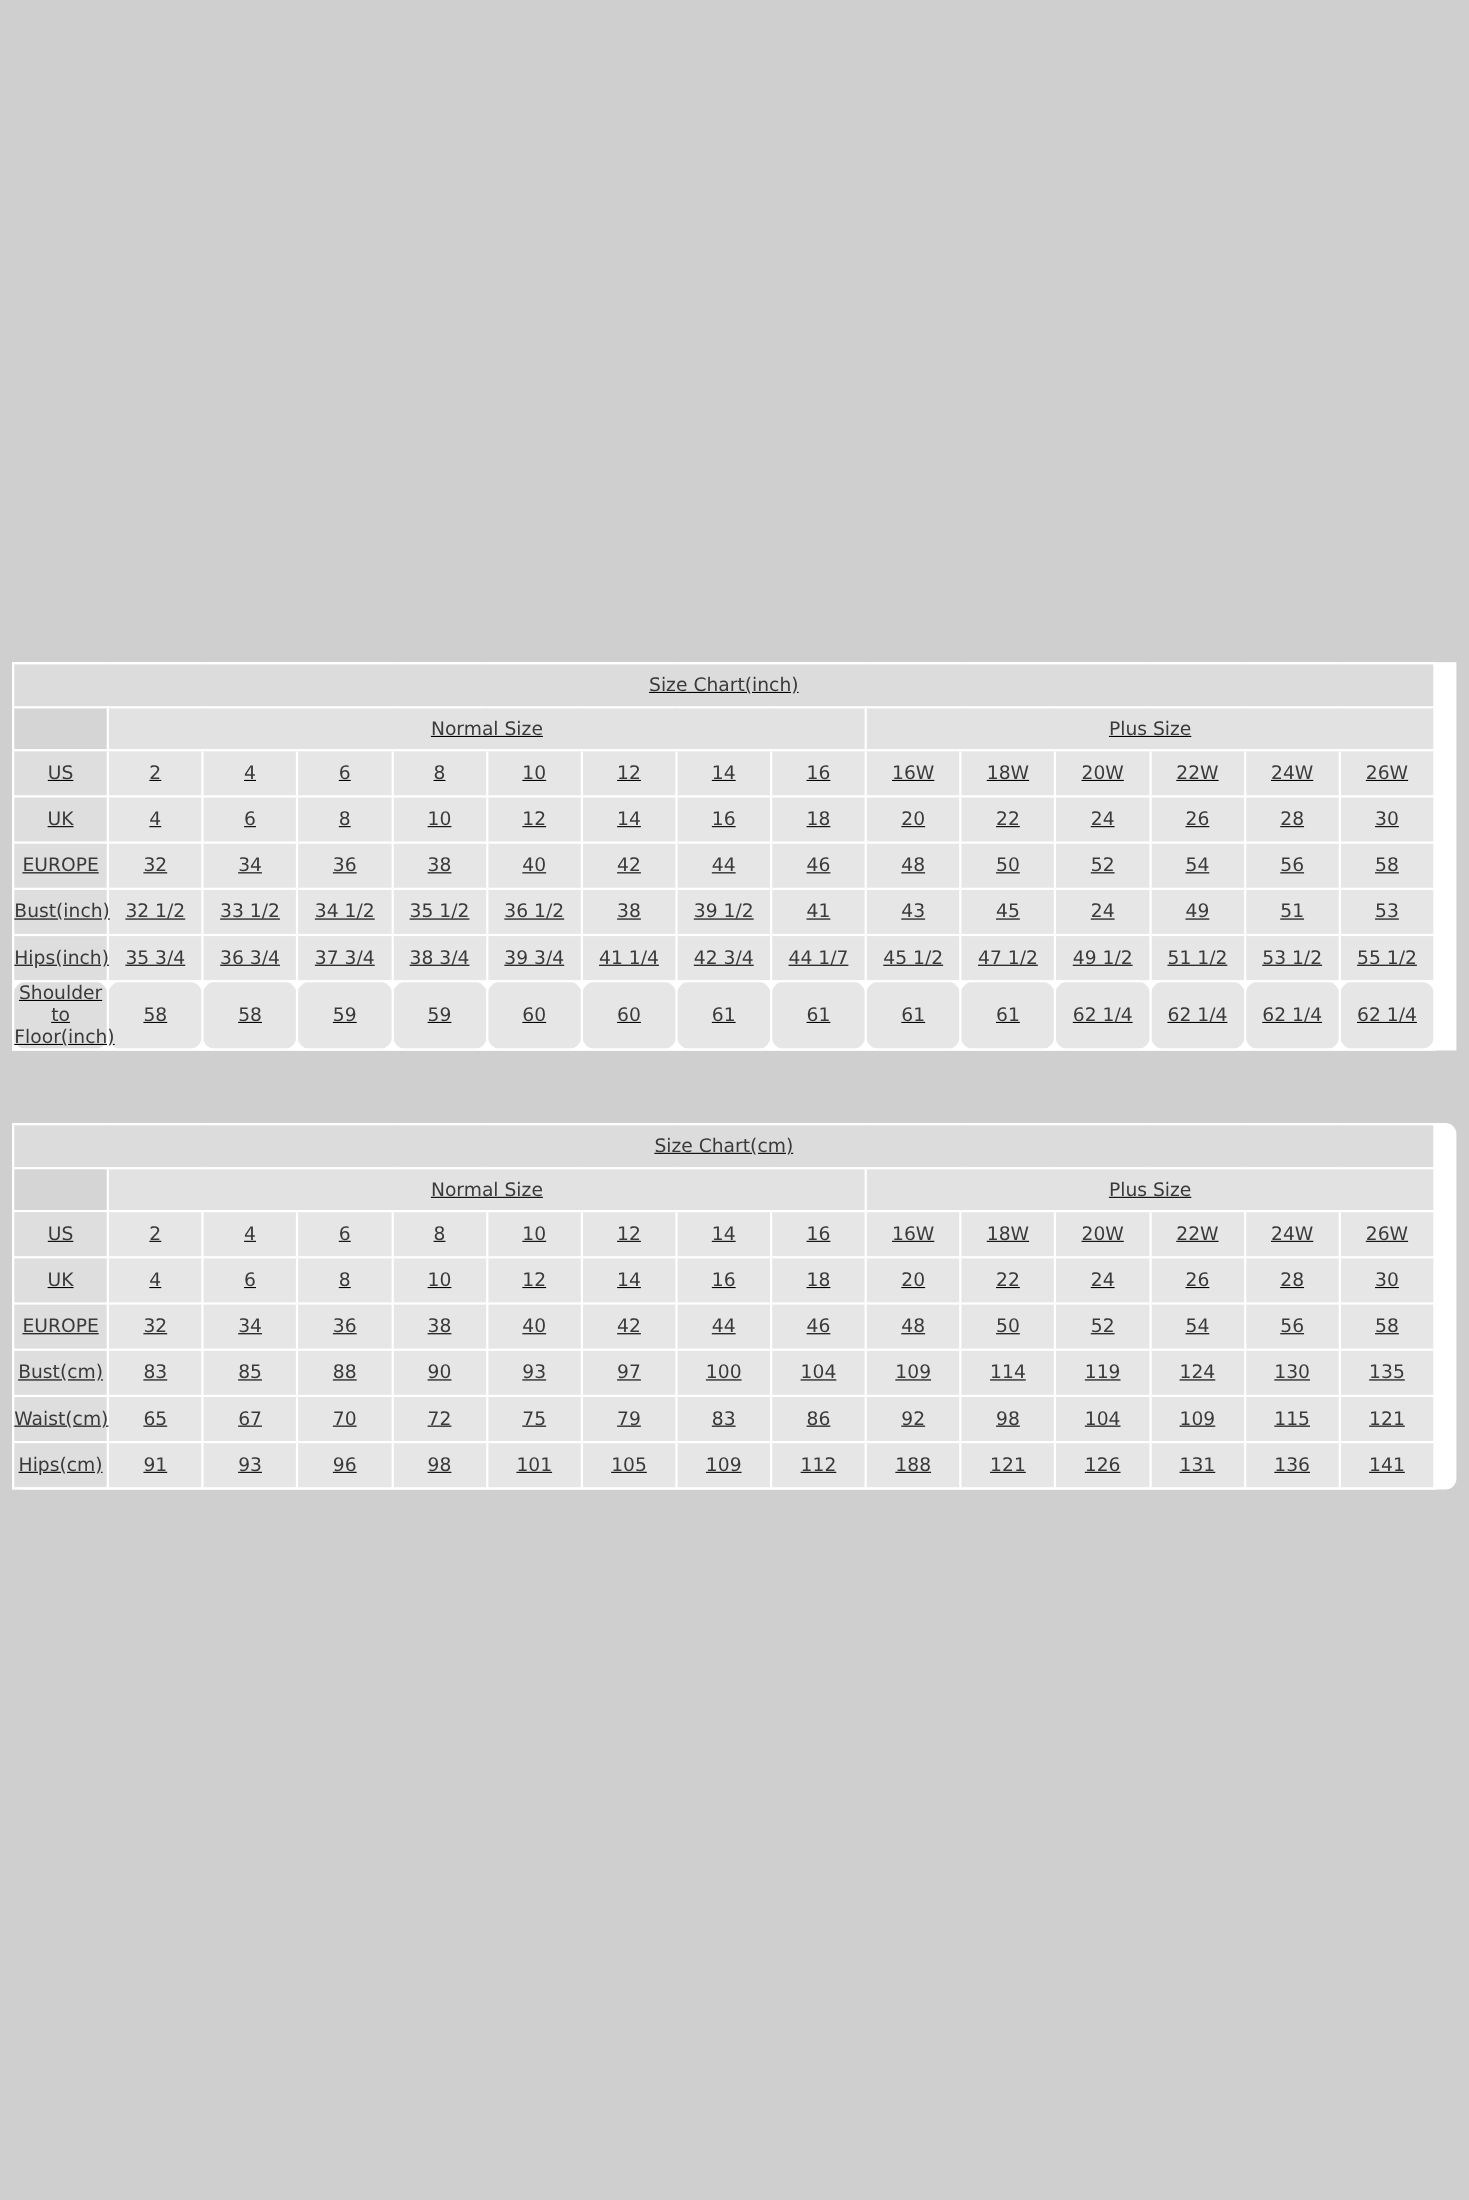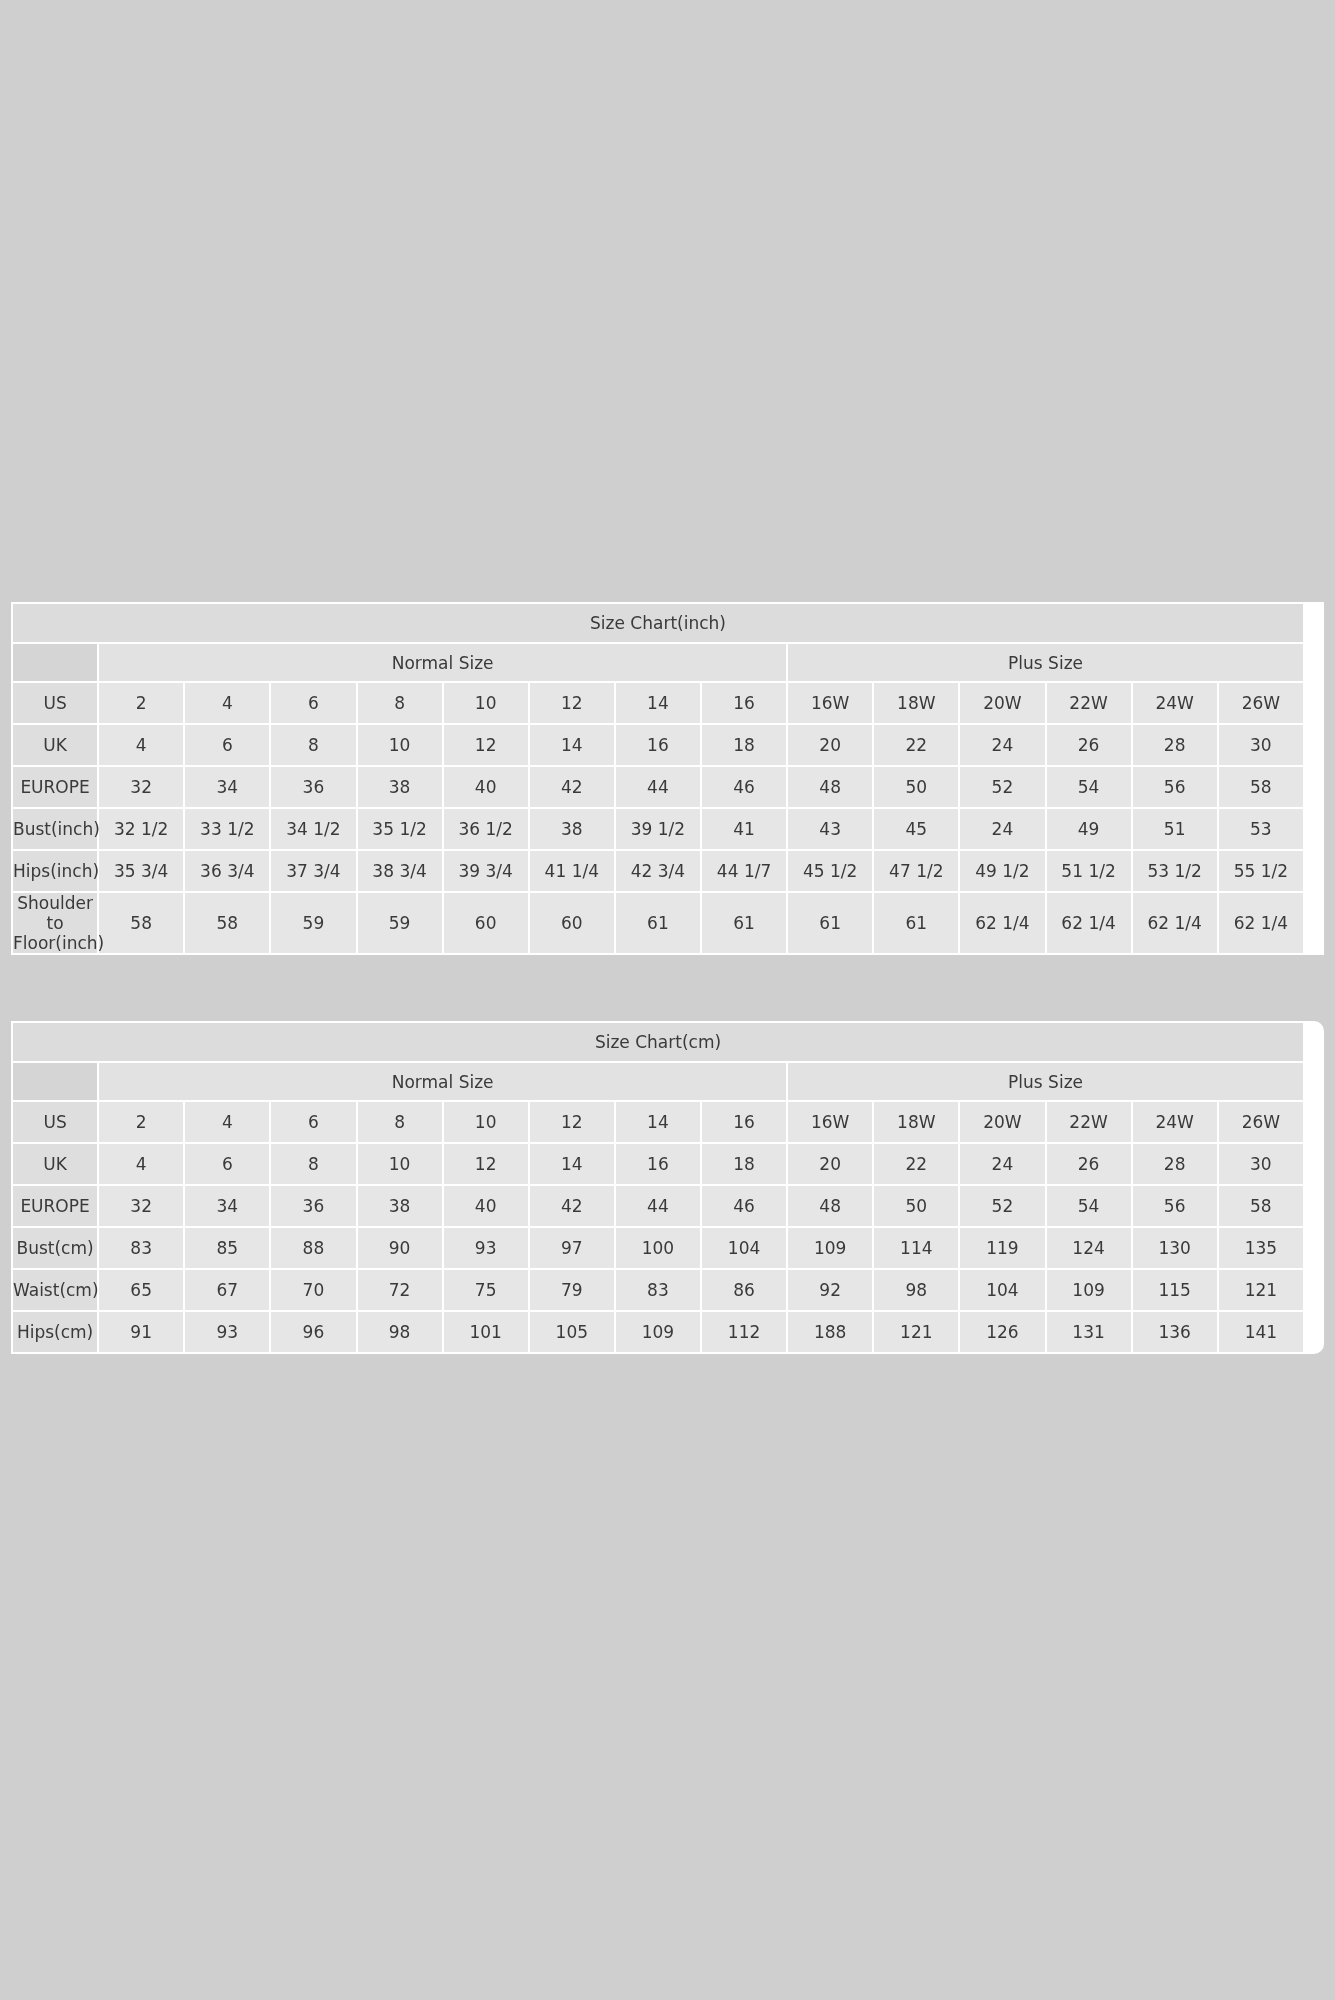--- a/index.html
+++ b/index.html
@@ -24,20 +24,21 @@
     background: #ffffff;
   }
   #chart-inch { top: 602px; }
   #chart-cm  { top: 1021px; border-radius: 10px; }
 
   table.size-chart {
     border-collapse: collapse;
     width: 1294px;
     table-layout: fixed;
     background: #ffffff;
+    text-decoration: underline;
   }
   table.size-chart td,
   table.size-chart th {
     border: 2px solid #ffffff;
     text-align: center;
     vertical-align: middle;
     font-weight: normal;
     color: #3a3a3a;
     font-size: 17px;
     background: #e6e6e6;
@@ -59,20 +60,21 @@
   }
   .row-label {
     background: #dedede !important;
     font-size: 17px;
   }
   .data-row td {
     height: 40px;
   }
   .tall-row td {
     height: 52px;
+    border-radius: 13px;
   }
   .label-col { width: 188px; }
   .data-col  { width: 80px; }
 
   .inch-table .data-row td { height: 40px; }
 </style>
 </head>
 <body>
 
 <div class="page">

